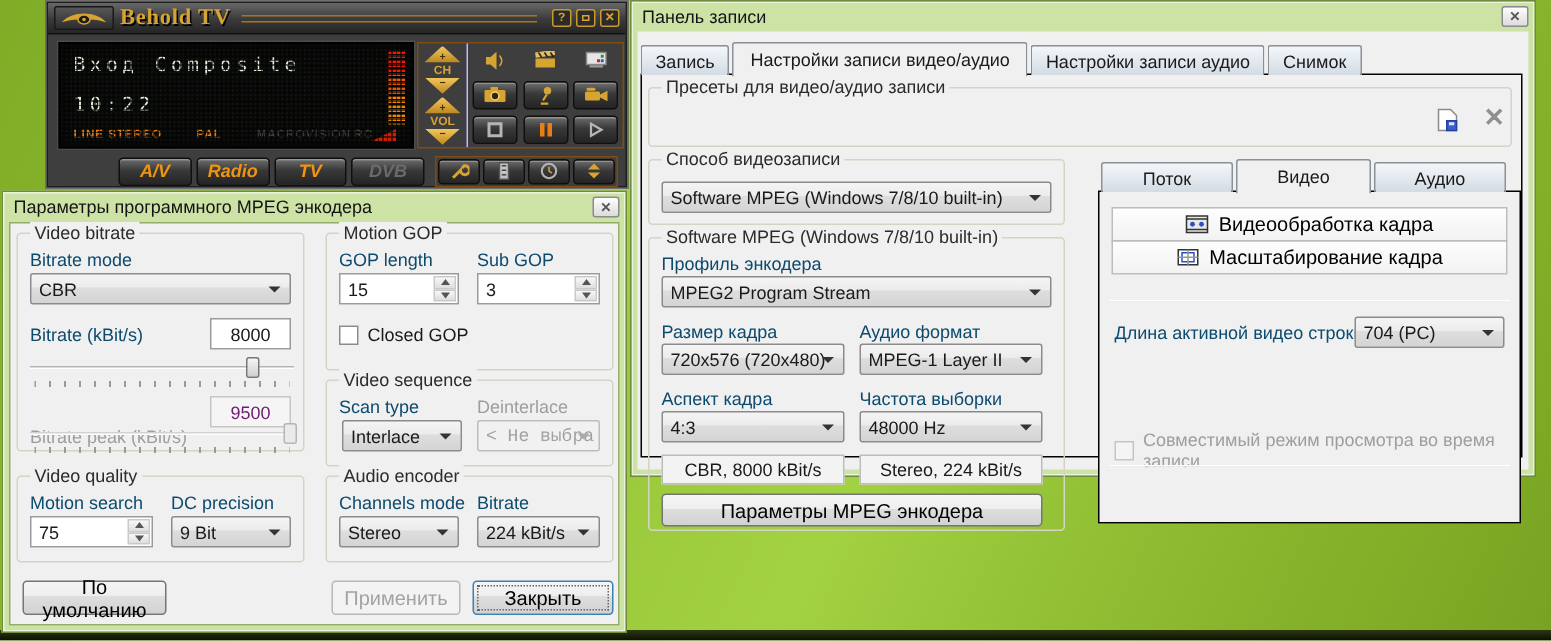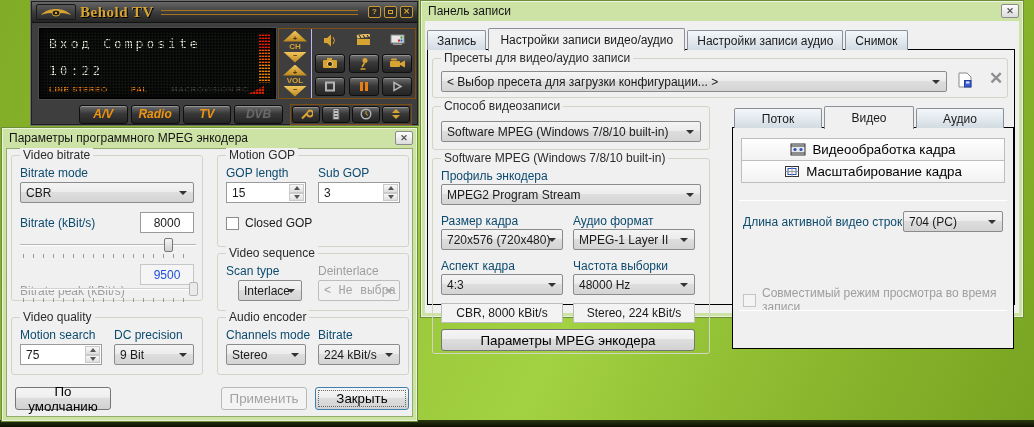--- a/index.html
+++ b/index.html
@@ -33,21 +33,21 @@
   .combo { position:absolute; height:21px; border:1px solid #8b8b8b; border-radius:2px;
     background:linear-gradient(#f4f4f4,#ececec 45%,#dedede 46%,#d4d4d4);
     display:flex; align-items:center; padding:0 18px 0 5px; white-space:nowrap; overflow:hidden; }
   .combo .arr { position:absolute; right:6px; top:8px; width:0; height:0;
     border:4px solid transparent; border-top:4px solid #333; }
   .combo.dis { color:#a2a2a2; background:#f1f1f1; border-color:#bdbdbd;font-family:Liberation Mono, monospace; }
   .combo.dis .arr { border-top-color:#ababab; }
   .editbox { position:absolute; height:21px; border:1px solid #9b9b9b; background:#fff;
     display:flex; align-items:center; justify-content:center; }
   .editbox.left { justify-content:flex-start; padding-left:5px; }
-  .editbox.dis { color:#1d4ed8; background:#f5f5f5; border-color:#c6c6c6; }
+  .editbox.dis { color:#701a75; background:#f5f5f5; border-color:#c6c6c6; }
   .spin-btns { position:absolute; right:1px; top:1px; bottom:1px; width:15px; display:flex; flex-direction:column; }
   .spin-b { flex:1; border:1px solid #c9c9c9; background:linear-gradient(#f8f8f8,#dedede);
     display:flex; align-items:center; justify-content:center; }
   .tri-u { width:0; height:0; border:3px solid transparent; border-bottom:4px solid #555; margin-top:-3px; }
   .tri-d { width:0; height:0; border:3px solid transparent; border-top:4px solid #555; margin-bottom:-3px; }
   .slider { position:absolute; height:20px; }
   .sl-track { position:absolute; left:0; right:0; top:6px; height:2px; background:#b4b4b4; border-bottom:1px solid #fff; }
   .sl-thumb { position:absolute; top:0; width:9px; height:14px; border:1px solid #777; border-radius:2px;
     background:linear-gradient(#f6f6f6,#cfcfcf); }
   .sl-ticks { position:absolute; left:3px; right:3px; top:16px; height:4px;
@@ -379,21 +379,21 @@
       </div>
       <label class="chk" style="left:8px;top:60px">
         <span class="box"></span>
         <span>Closed GOP</span>
       </label>
     </div>
 
     <div class="grp" style="left:210px;top:104px;width:192px;height:58px">
       <span class="glab">Video sequence</span>
       <span class="lbl" style="left:8px;top:10px">Scan type</span>
-      <div class="combo" style="left:20px;top:26px;width:64px">
+      <div class="combo" style="left:10px;top:26px;width:80px">
         <span>Interlace</span>
         <span class="arr"></span>
       </div>
       <span class="lbl dis" style="left:100px;top:10px">Deinterlace</span>
       <div class="combo dis" style="left:100px;top:26px;width:82px">
         <span>&lt; Не выбра</span>
         <span class="arr"></span>
       </div>
     </div>
 
@@ -427,24 +427,20 @@
       <span class="tab">Запись</span>
       <span class="tab sel">Настройки записи видео/аудио</span>
       <span class="tab">Настройки записи аудио</span>
       <span class="tab">Снимок</span>
     </div>
 
     <div class="tabpage" style="left:2px;top:28px;right:4px;bottom:8px">
 
       <div class="grp" style="left:4px;top:8px;right:6px;height:40px">
         <span class="glab" style="background:#f0f0f0">Пресеты для видео/аудио записи</span>
-        <div class="combo" style="left:8px;top:12px;width:506px">
-          <span>&lt; Выбор пресета для загрузки конфигурации... &gt;</span>
-          <span class="arr"></span>
-        </div>
         <span style="position:absolute;left:524px;top:13px">
           <svg width="16" height="16">
                 <path d="M2 1h8l4 4v10H2z" fill="#fff" stroke="#8a8a8a"></path>
                 <rect x="7.5" y="8.5" width="6.5" height="6.5" fill="#3a5fd0" stroke="#23409a"></rect>
                 <rect x="9" y="9.5" width="3.5" height="2" fill="#dce4ff"></rect>
               </svg>
         </span>
         <span style="position:absolute;left:556px;top:9px;font-size:17px;color:#8f8f8f;font-weight:bold">✕</span>
       </div>
 

